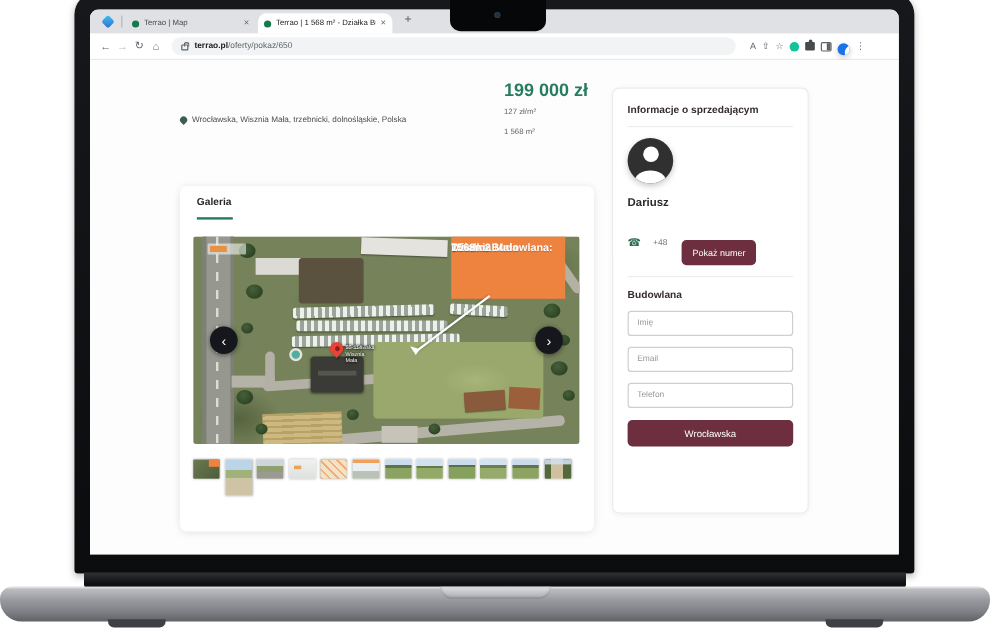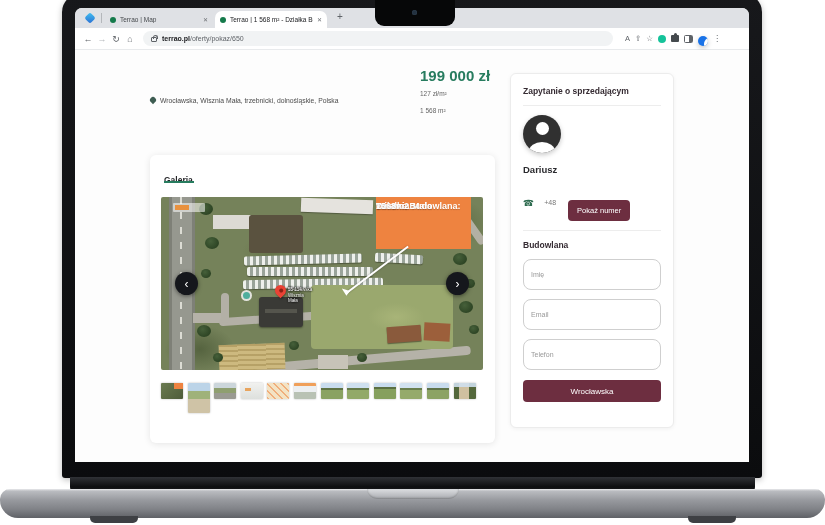--- a/index.html
+++ b/index.html
@@ -77,21 +77,21 @@
     font-size:6.8px; color:#4c4c4c; }
   .pinicon { width:6px; height:6px; background:#3e5d52; border-radius:50% 50% 50% 0;
     transform:rotate(-45deg); position:relative; top:-1px; }
   .price { position:absolute; left:345px; top:17px; font-size:15px; font-weight:bold; color:#277c5f; }
   .pricem { position:absolute; left:345px; top:40px; font-size:6.5px; color:#666; }
   .area { position:absolute; left:345px; top:57px; font-size:6.5px; color:#666; }
 
   
   .gcard { position:absolute; left:75px; top:105px; width:345px; height:288px; background:#fff;
     border-radius:6px; box-shadow:0 1px 7px rgba(0,0,0,.10); }
-  .gtab { position:absolute; left:14px; top:20px; font-size:8.5px; font-weight:bold; color:#26262a; }
+  .gtab { position:absolute; left:14px; top:8px; font-size:8.5px; font-weight:bold; color:#26262a; }
   .gtab-under { position:absolute; left:14px; top:26px; width:30px; height:2px; background:#277c5f; }
 
   .map { position:absolute; left:11px; top:42px; width:322px; height:173px; overflow:hidden;
     border-radius:2px; background:#75825a;
     background-image:
       radial-gradient(60px 40px at 60% 58%, #8a9a66 0%, rgba(138,154,102,0) 70%),
       radial-gradient(50px 35px at 12% 88%, #55633f 0%, rgba(85,99,63,0) 70%),
       radial-gradient(55px 35px at 90% 15%, #5d6b45 0%, rgba(93,107,69,0) 70%),
       radial-gradient(45px 30px at 35% 32%, #66744a 0%, rgba(102,116,74,0) 70%); }
   .map * { position:absolute; }
@@ -182,22 +182,22 @@
     background:#fff; border-radius:50%; }
   .avatar::after { content:""; position:absolute; left:6px; bottom:-7px; width:26px; height:18px;
     background:#fff; border-radius:50%; }
   .sname { font-size:9.5px; font-weight:bold; color:#2a2a2e; margin-top:11px; }
   .phone-row { display:flex; align-items:center; margin-top:9px; }
   .phoneic { font-size:9px; color:#2e6b4f; }
   .prefix { font-size:7px; color:#777; margin-left:10px; }
   .btn-phone { margin-left:12px; background:#6d2e40; color:#fff; border:none; border-radius:4px;
     font-size:7.5px; padding:6px 9px; font-family:inherit;margin-top:16px; }
   .fhead { font-size:8.5px; font-weight:bold; color:#352b32; margin-top:2px; }
-  .finput { display:block; width:100%; height:31px; margin-top:9px; border:1px solid #cfcfcf;
-    border-radius:8px; font-size:7px; padding:0 7px; color:#333; font-family:inherit; background:#fff; }
+  .finput { display:block; width:100%; height:21px; margin-top:9px; border:1px solid #cfcfcf;
+    border-radius:3px; font-size:7px; padding:0 7px; color:#333; font-family:inherit; background:#fff; }
   .finput::placeholder, .ftext::placeholder { color:#999; }
   .ftextwrap { position:relative; margin-top:9px; }
   .ftext { display:block; width:100%; height:45px; border:1px solid #cfcfcf; border-radius:3px;
     font-size:7px; padding:5px 7px; color:#333; resize:none; font-family:inherit; background:#fff; }
   .ftextwrap::after { content:""; position:absolute; right:2px; bottom:3px; width:7px; height:7px;
     background:repeating-linear-gradient(315deg,#b5b5b5 0 1px,rgba(0,0,0,0) 1px 3px); }
   .btn-submit { display:block; width:100%; height:22px; margin-top:10px; background:#6d2e40;
     color:#fff; border:none; border-radius:4px; font-size:8px; font-family:inherit; }
 </style>
 </head>
@@ -319,21 +319,21 @@
             <div class="th th7"></div>
             <div class="th th8"></div>
             <div class="th th9"></div>
             <div class="th th10"></div>
             <div class="th th11"></div>
             <div class="th th12"></div>
           </div>
         </div>
 
         <div class="scard">
-          <div class="shead">Zapytanie o sprzedającym</div>
+          <div class="shead">Informacje o sprzedającym</div>
           <div class="sdiv"></div>
           <div class="avatar"></div>
           <div class="sname">Dariusz</div>
           <div class="phone-row">
             <span class="phoneic">☎</span>
             <span class="prefix">+48</span>
             <button class="btn-phone">Pokaż numer</button>
           </div>
           <div class="sdiv"></div>
           <div class="fhead">Budowlana</div>

